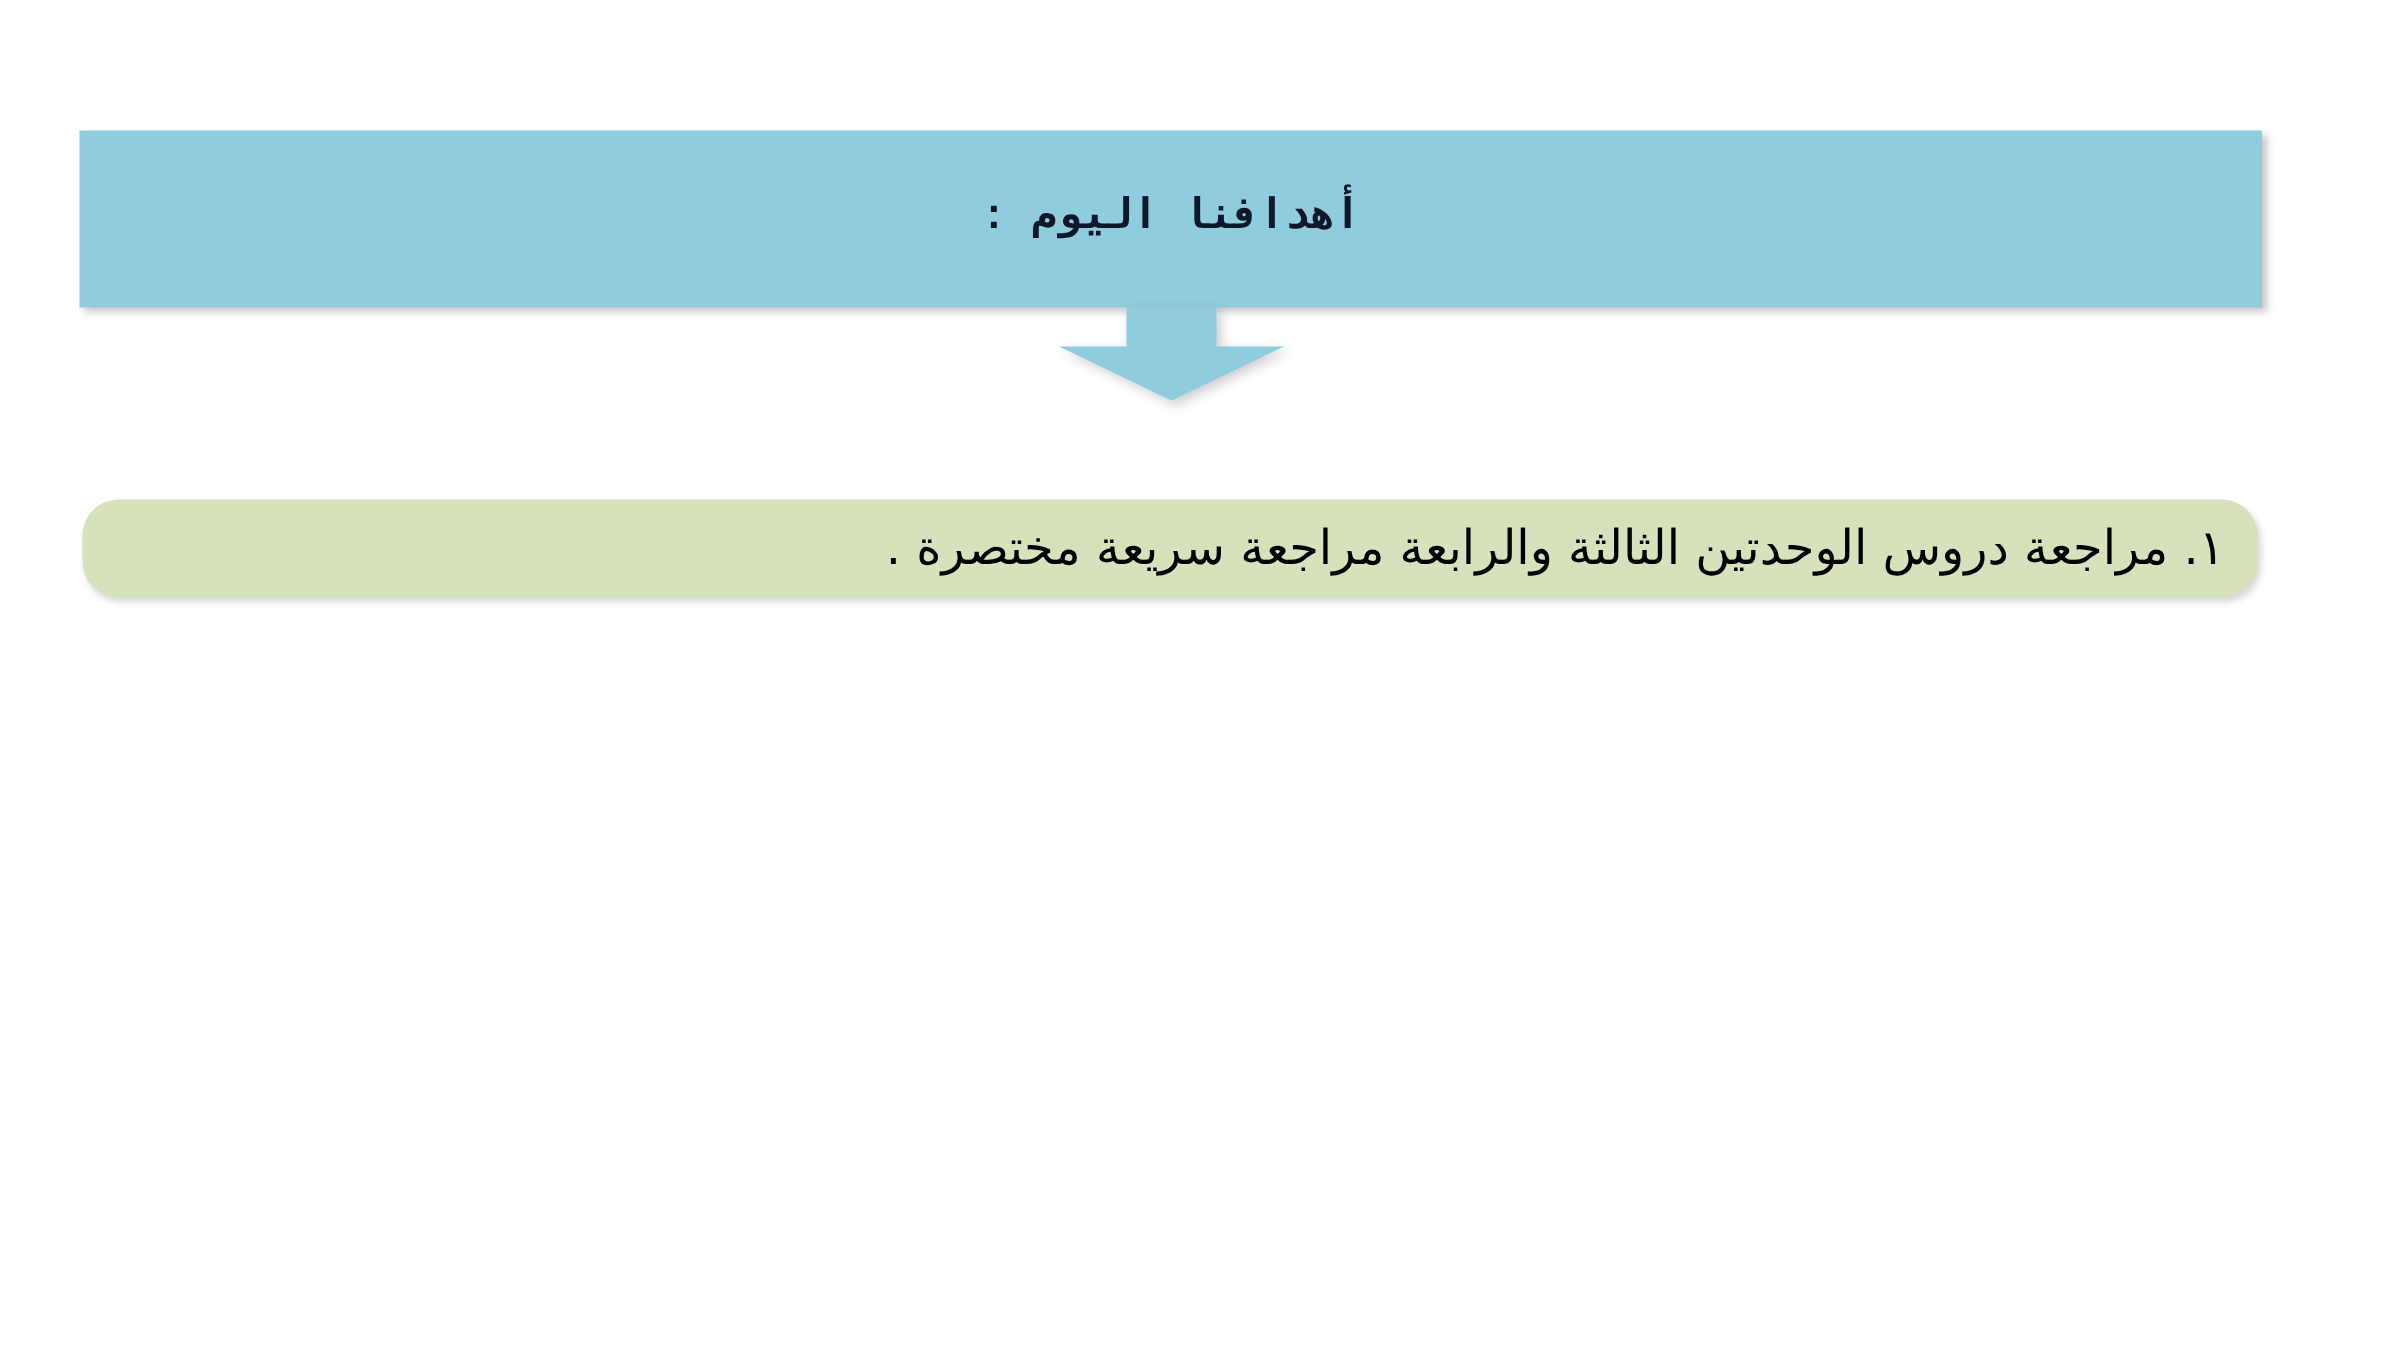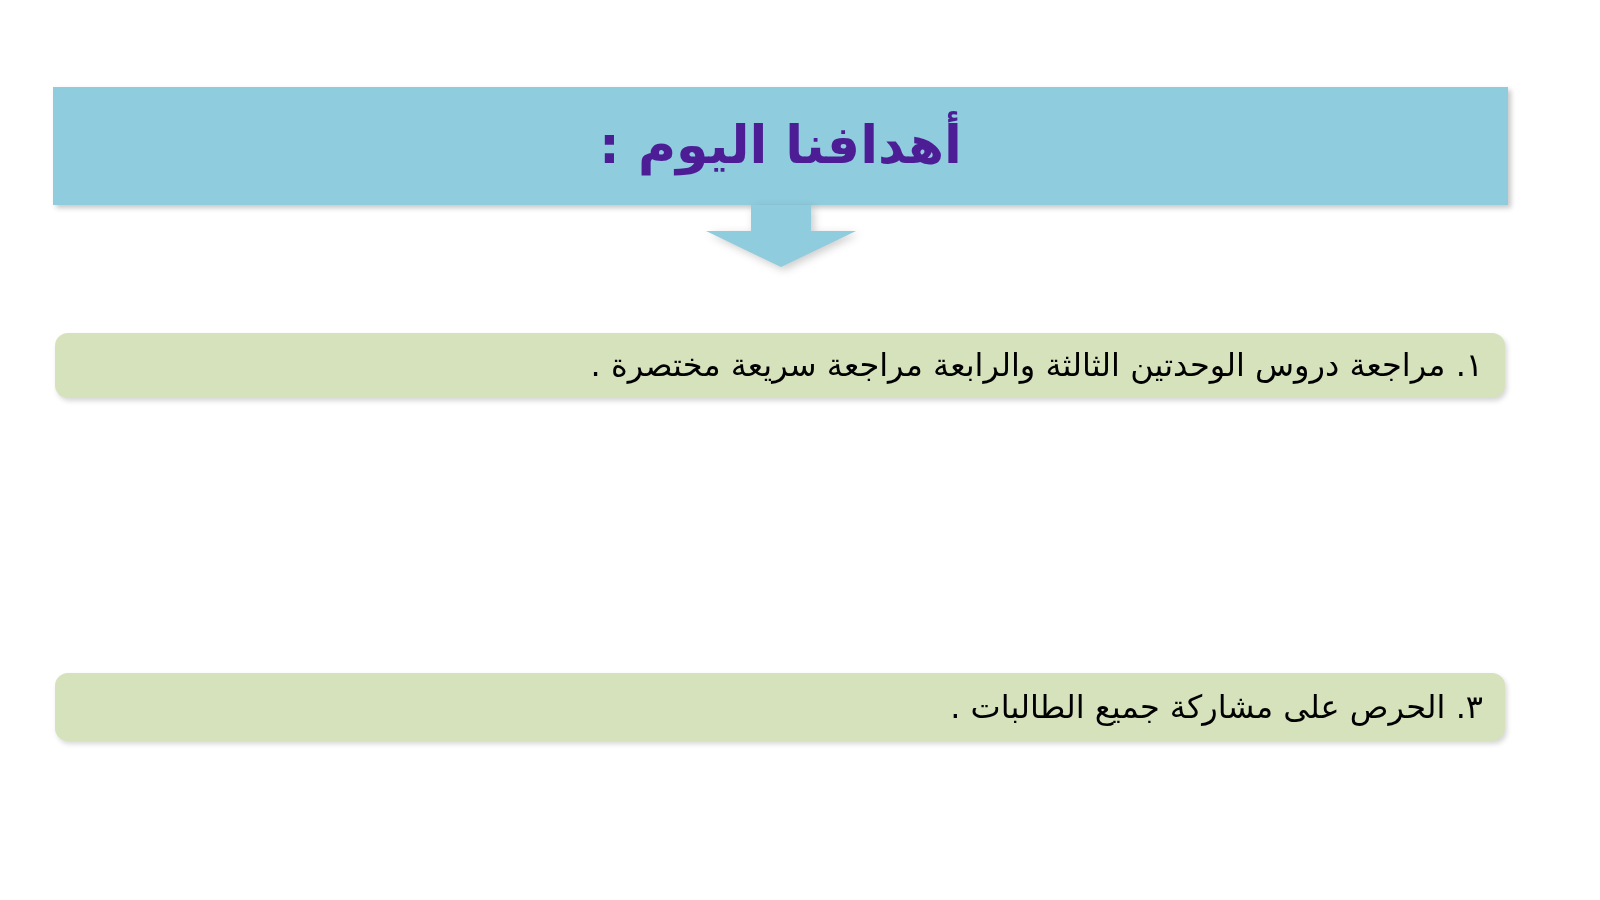--- a/index.html
+++ b/index.html
@@ -32,28 +32,29 @@
     height: 118px;
     background: #8FCCDE;
     box-shadow: 3px 3px 5px rgba(0, 0, 0, 0.22);
     display: flex;
     align-items: center;
     justify-content: center;
     box-sizing: border-box;
   }
 
   .header-title {
-    font-size: 52px;
+    font-size: 28px;
     font-weight: bold;
-    color: #4c1d95;
+    color: #0f172a;
     line-height: 1.1;
     direction: rtl;
     unicode-bidi: isolate;
     white-space: nowrap;
     letter-spacing: 0;
+    font-family: Liberation Mono, monospace;
   }
 
   .header-arrow {
     position: absolute;
     left: 50%;
     transform: translateX(-50%);
     top: 118px;
     width: 150px;
     height: 62px;
     pointer-events: none;
@@ -66,21 +67,21 @@
     filter: drop-shadow(3px 3px 4px rgba(0, 0, 0, 0.20));
   }
 
   
 
   .goal-box {
     position: absolute;
     left: 55px;
     width: 1450px;
     background: #D6E2BC;
-    border-radius: 13px;
+    border-radius: 24px;
     box-shadow: 2px 3px 5px rgba(0, 0, 0, 0.16);
     box-sizing: border-box;
     display: flex;
     align-items: center;
     direction: rtl;
   }
 
   .goal-text {
     width: 100%;
     direction: rtl;
@@ -126,17 +127,14 @@
       </svg>
     </div>
 
   </div>
 
   <div class="goal-box" id="goal-box-1">
     <div class="goal-text">١.  مراجعة  دروس الوحدتين الثالثة والرابعة مراجعة سريعة مختصرة .</div>
   </div>
 
 
-  <div class="goal-box" id="goal-box-3">
-    <div class="goal-text">٣. الحرص على مشاركة جميع الطالبات .</div>
-  </div>
 
 </div>
 
 </body></html>

